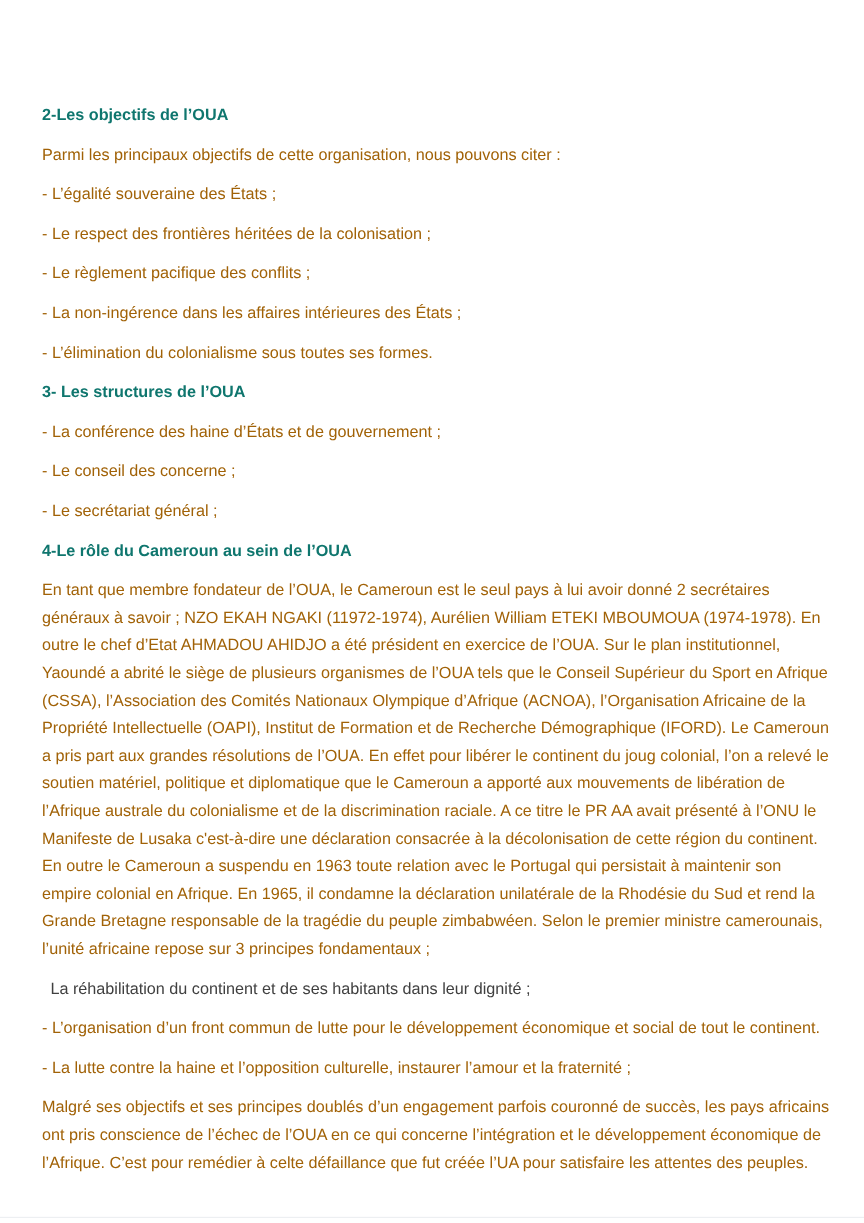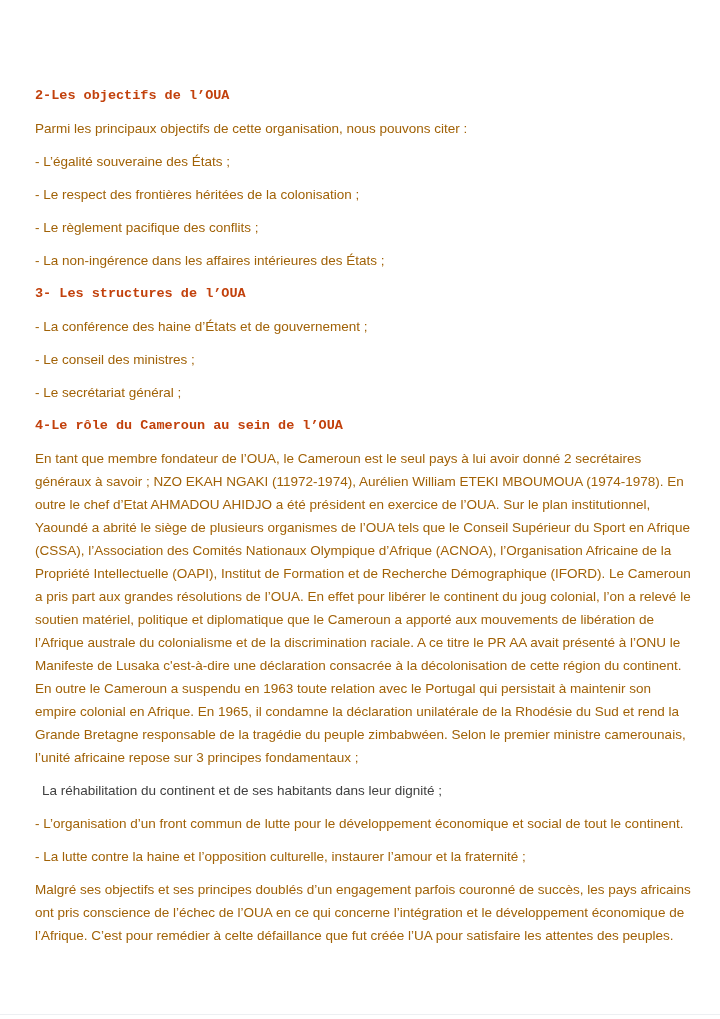--- a/index.html
+++ b/index.html
@@ -24,22 +24,21 @@
   }
   .p {
     margin: 0 0 10px 0;
     font-size: 13.5px;
     line-height: 23px;
     color: #a16207;
     text-align: left;
   }
   .h {
     font-weight: bold;
-    color: #c2410c;
-    font-family: Liberation Mono, monospace;
+    color: #0f766e;
   }
   .light {
     color: #404040;
     padding-left: 7px;
   }
   .bottom-edge {
     position: absolute;
     left: 0;
     right: 0;
     bottom: 4px;
@@ -52,24 +51,25 @@
 
 <div class="page">
   <div class="doc">
 
     <p class="p h">2-Les objectifs de l’OUA</p>
     <p class="p">Parmi les principaux objectifs de cette organisation, nous pouvons citer :</p>
     <p class="p">- L’égalité souveraine des États ;</p>
     <p class="p">- Le respect des frontières héritées de la colonisation ;</p>
     <p class="p">- Le règlement pacifique des conflits ;</p>
     <p class="p">- La non-ingérence dans les affaires intérieures des États ;</p>
+    <p class="p">- L’élimination du colonialisme sous toutes ses formes.</p>
 
     <p class="p h">3- Les structures de l’OUA</p>
     <p class="p">- La conférence des haine d’États et de gouvernement ;</p>
-    <p class="p">- Le conseil des ministres ;</p>
+    <p class="p">- Le conseil des concerne ;</p>
     <p class="p">- Le secrétariat général ;</p>
 
     <p class="p h">4-Le rôle du Cameroun au sein de l’OUA</p>
     <p class="p">En tant que membre fondateur de l’OUA, le Cameroun est le seul pays à lui avoir donné 2 secrétaires généraux à savoir ; NZO EKAH NGAKI (11972-1974), Aurélien William ETEKI MBOUMOUA (1974-1978). En outre le chef d’Etat AHMADOU AHIDJO a été président en exercice de l’OUA. Sur le plan institutionnel, Yaoundé a abrité le siège de plusieurs organismes de l’OUA tels que le Conseil Supérieur du Sport en Afrique (CSSA), l’Association des Comités Nationaux Olympique d’Afrique (ACNOA), l’Organisation Africaine de la Propriété Intellectuelle (OAPI), Institut de Formation et de Recherche Démographique (IFORD). Le Cameroun a pris part aux grandes résolutions de l’OUA. En effet pour libérer le continent du joug colonial, l’on a relevé le soutien matériel, politique et diplomatique que le Cameroun a apporté aux mouvements de libération de l’Afrique australe du colonialisme et de la discrimination raciale. A ce titre le PR AA avait présenté à l’ONU le Manifeste de Lusaka c'est-à-dire une déclaration consacrée à la décolonisation de cette région du continent. En outre le Cameroun a suspendu en 1963 toute relation avec le Portugal qui persistait à maintenir son empire colonial en Afrique. En 1965, il condamne la déclaration unilatérale de la Rhodésie du Sud et rend la Grande Bretagne responsable de la tragédie du peuple zimbabwéen. Selon le premier ministre camerounais, l’unité africaine repose sur 3 principes fondamentaux ;</p>
 
     <p class="p light">La réhabilitation du continent et de ses habitants dans leur dignité ;</p>
     <p class="p">- L’organisation d’un front commun de lutte pour le développement économique et social de tout le continent.</p>
     <p class="p">- La lutte contre la haine et l’opposition culturelle, instaurer l’amour et la fraternité ;</p>
 
     <p class="p">Malgré ses objectifs et ses principes doublés d’un engagement parfois couronné de succès, les pays africains ont pris conscience de l’échec de l’OUA en ce qui concerne l’intégration et le développement économique de l’Afrique. C’est pour remédier à celte défaillance que fut créée l’UA pour satisfaire les attentes des peuples.</p>

